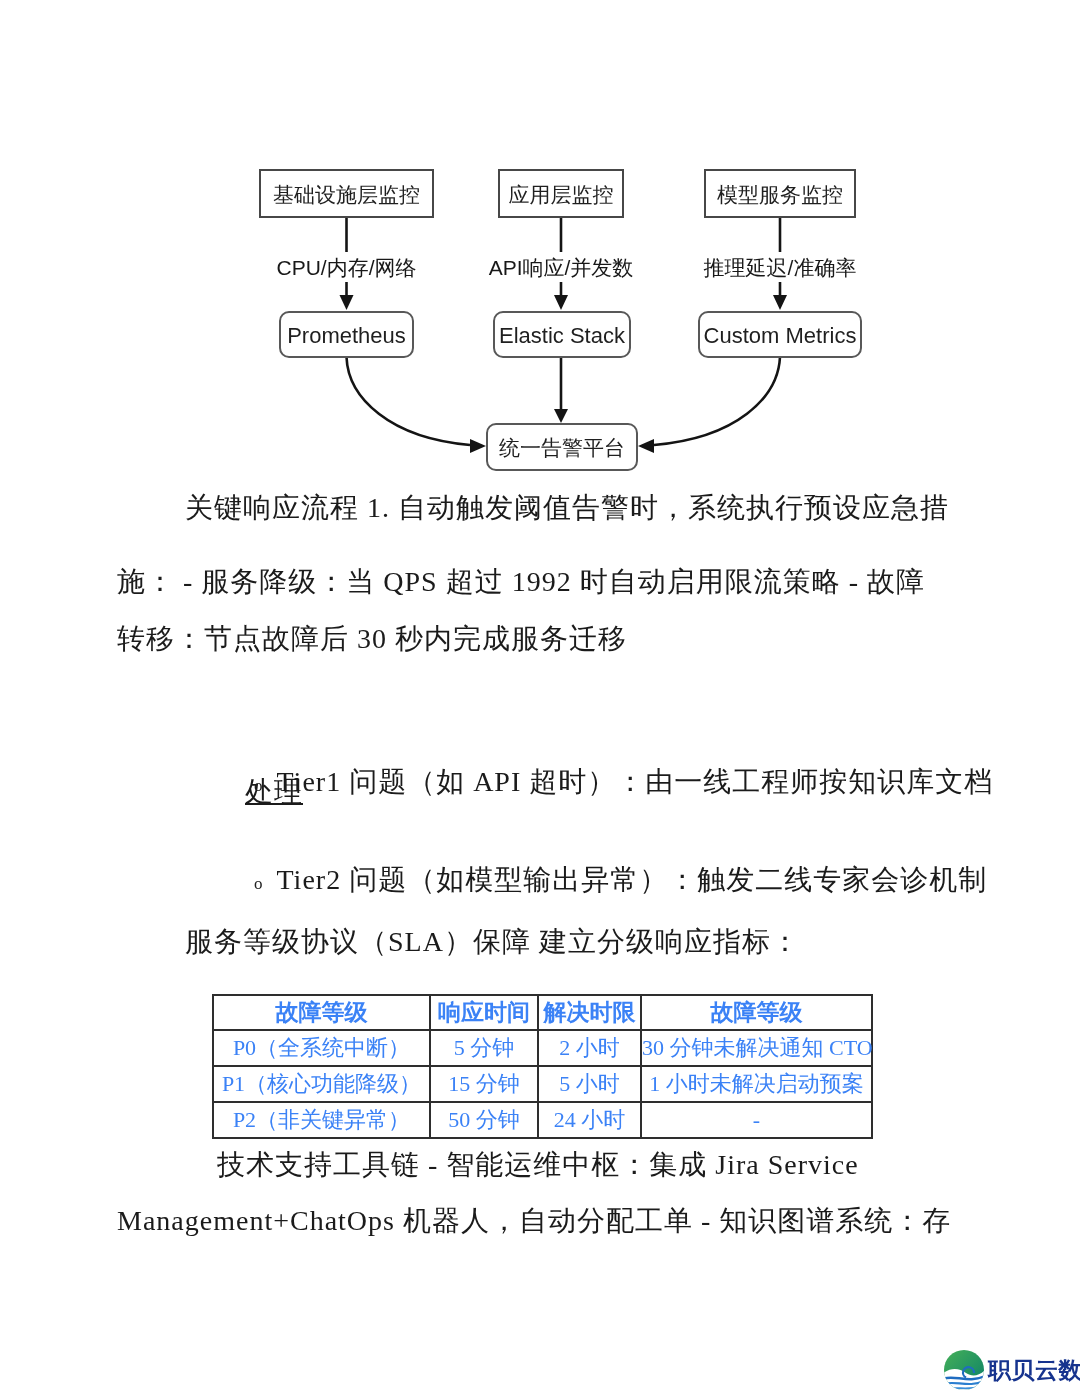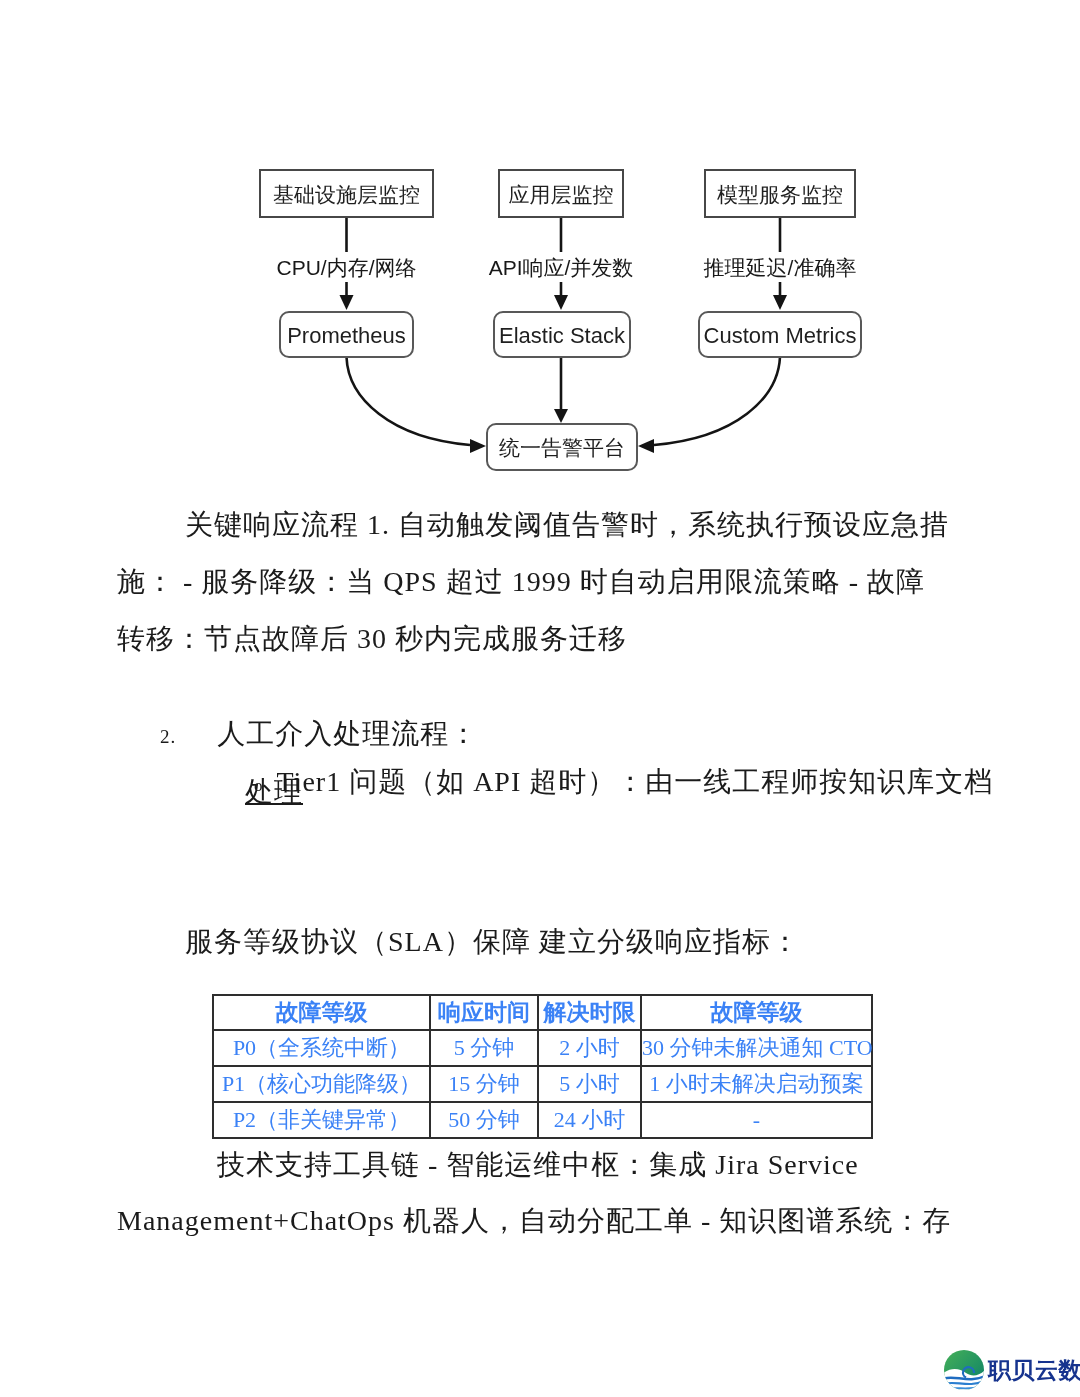--- a/index.html
+++ b/index.html
@@ -104,32 +104,32 @@
     <text class="en" x="116.5" y="180" text-anchor="middle" dominant-baseline="central">Prometheus</text>
     <rect class="round" x="264" y="157" width="136" height="45" rx="9"></rect>
     <text class="en" x="332" y="180" text-anchor="middle" dominant-baseline="central">Elastic Stack</text>
     <rect class="round" x="469" y="157" width="162" height="45" rx="9"></rect>
     <text class="en" x="550" y="180" text-anchor="middle" dominant-baseline="central">Custom Metrics</text>
 
     <rect class="round" x="257" y="269" width="150" height="46" rx="9"></rect>
     <text class="cjk" x="332" y="292" text-anchor="middle" dominant-baseline="central">统一告警平台</text>
   </svg>
 
-  <div class="bodyline" style="left:185px;top:505px;">关键响应流程 1. 自动触发阈值告警时，系统执行预设应急措</div>
-  <div class="bodyline" style="left:117px;top:562px;">施： - 服务降级：当 QPS 超过 1999 时自动启用限流策略 - 故障</div>
+  <div class="bodyline" style="left:185px;top:488px;">关键响应流程 1. 自动触发阈值告警时，系统执行预设应急措</div>
+  <div class="bodyline" style="left:117px;top:562px;">施： - 服务降级：当 QPS 超过 1992 时自动启用限流策略 - 故障</div>
   <div class="bodyline" style="left:117px;top:619px;">转移：节点故障后 30 秒内完成服务迁移</div>
 
-  <div class="bodyline" style="left:128px;top:674px;">
-    <span class="listnum">2.</span><span class="gap-after-num">人工介入处理流程：</span>
-  </div>
 
   <div class="bodyline" style="left:222px;top:722px;">
     <span class="bullet">o</span><span class="gap-after-bullet">Tier1 问题（如 API 超时）：由一线工程师按知识库文档</span>
   </div>
   <div class="bodyline" style="left:245px;top:772px;text-decoration:underline;">处理</div>
+  <div class="bodyline" style="left:222px;top:820px;">
+    <span class="bullet">o</span><span class="gap-after-bullet">Tier2 问题（如模型输出异常）：触发二线专家会诊机制</span>
+  </div>
 
   <div class="bodyline" style="left:185px;top:922px;">服务等级协议（SLA）保障 建立分级响应指标：</div>
 
   <table class="sla-table">
     <colgroup>
         <col style="width:217px">
         <col style="width:108px">
         <col style="width:103px">
         <col style="width:231px">
       </colgroup>

